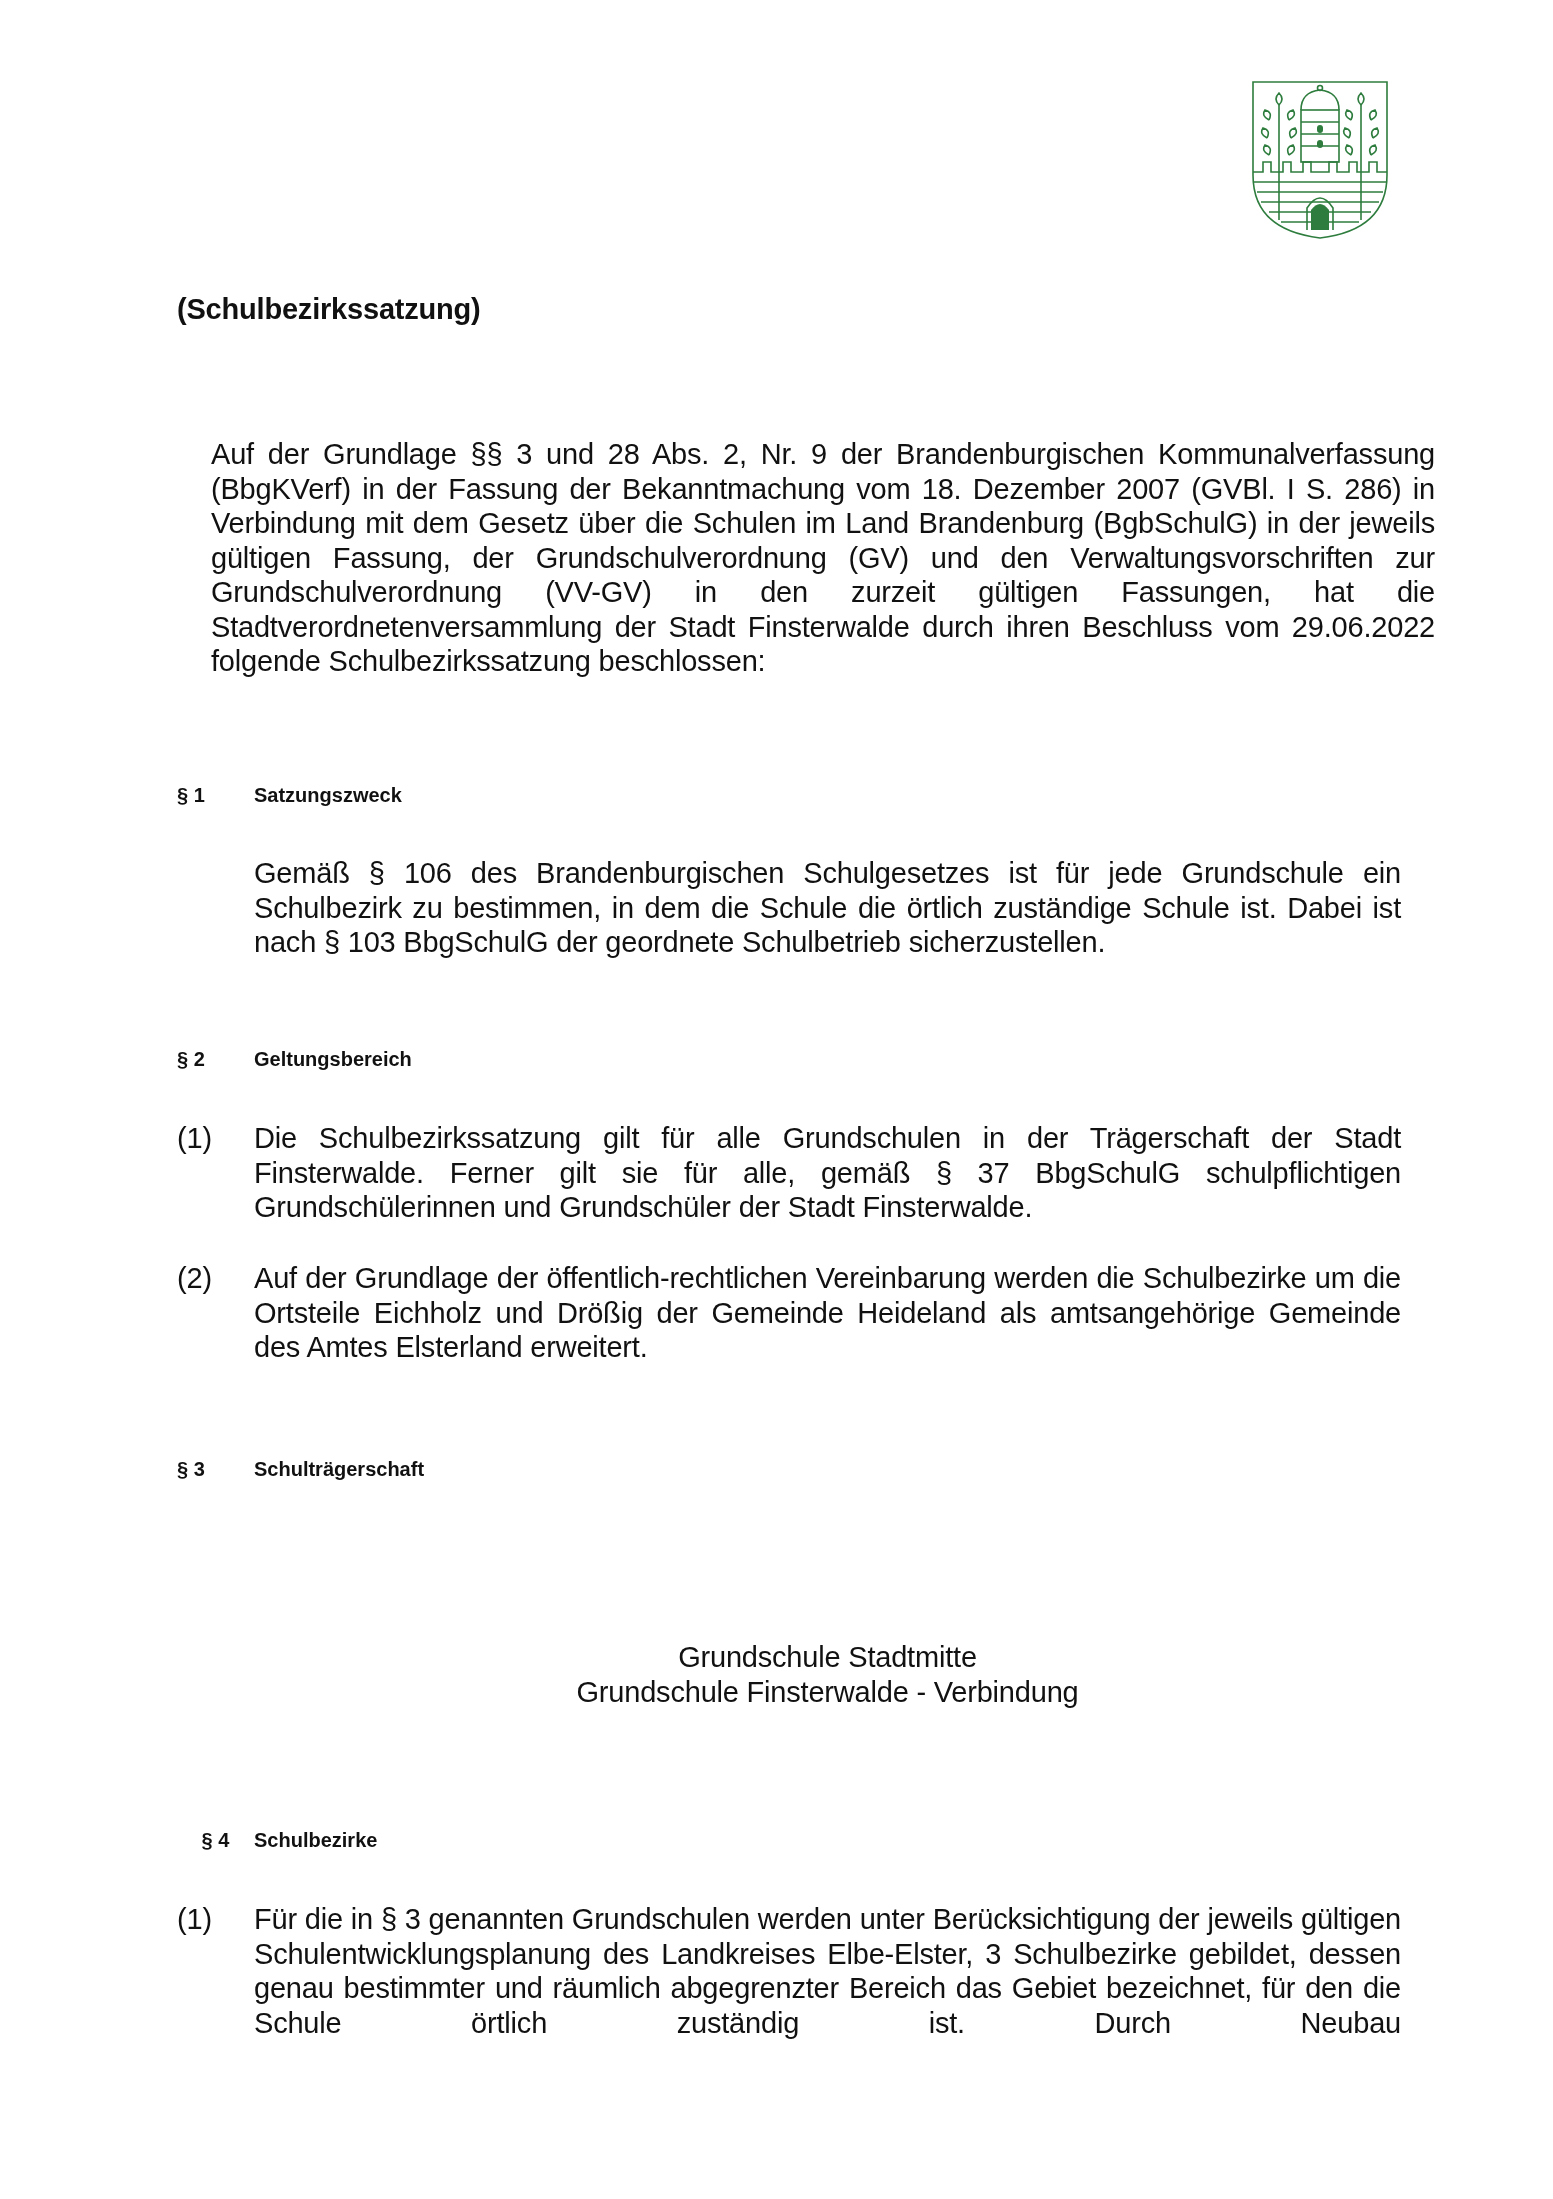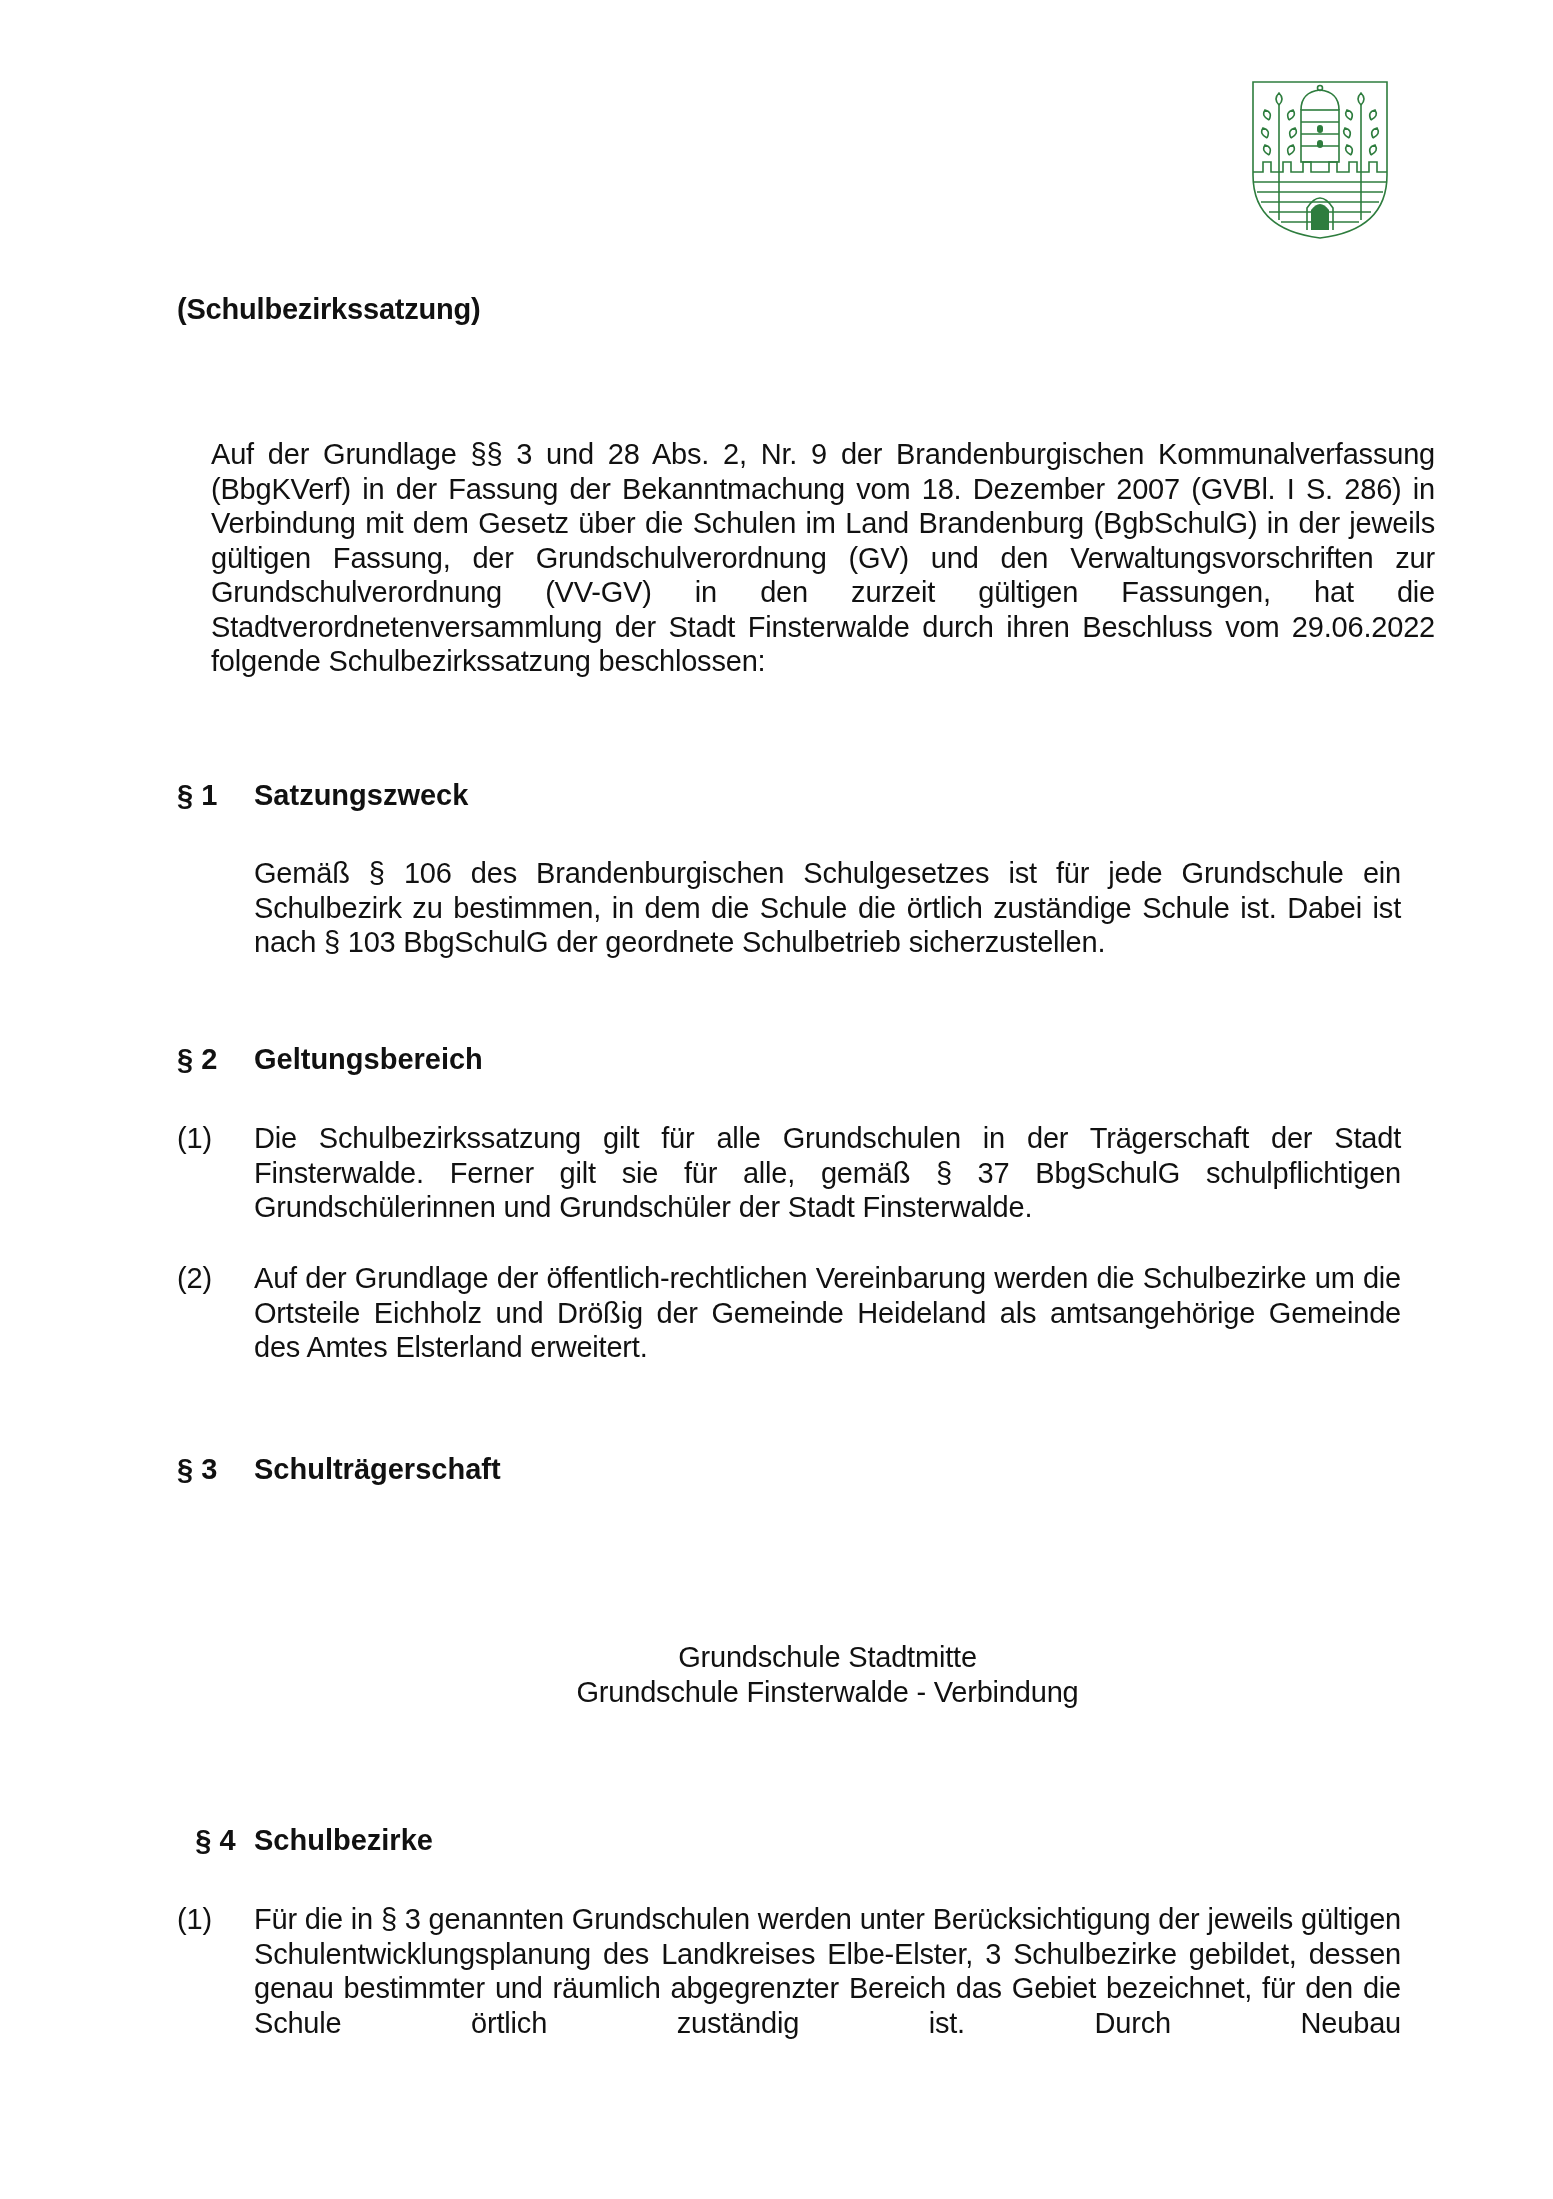--- a/index.html
+++ b/index.html
@@ -4,21 +4,21 @@
 <style>
   html, body { margin: 0; padding: 0; background: #ffffff; }
   body { width: 1553px; height: 2199px; position: relative; overflow: hidden;
          font-family: "Liberation Sans", sans-serif; color: #111; }
   .page { position: absolute; left: 0; top: 0; width: 1553px; height: 2199px; }
   .crest { position: absolute; left: 1251px; top: 80px; width: 138px; height: 160px; }
   .title { position: absolute; left: 177px; top: 290px; width: 1230px;
            font-weight: bold; font-size: 29px; line-height: 38px; letter-spacing: -0.2px; }
   .text { font-size: 29px; line-height: 34.5px; text-align: justify; letter-spacing: -0.2px; }
   .intro { position: absolute; left: 190px; top: 437px; width: 1224px; margin-left: 21px; }
-  .section-head { position: absolute; left: 177px; font-weight: bold; font-size: 29px; line-height: 36px; }
+  .section-head { position: absolute; left: 177px; font-weight: bold; font-size: 20px; line-height: 36px; }
   .section-head .num { display: inline-block; width: 77px; }
   .block { position: absolute; left: 254px; width: 1147px; }
   .para { position: absolute; left: 177px; width: 1224px; }
   .para .pn { position: absolute; left: 0; top: 0; }
   .para .pt { margin-left: 77px; }
   .list-line { display: block; text-align: center; }
   .last-line-justify { text-align-last: justify; }
 </style>
 </head>
 <body>

